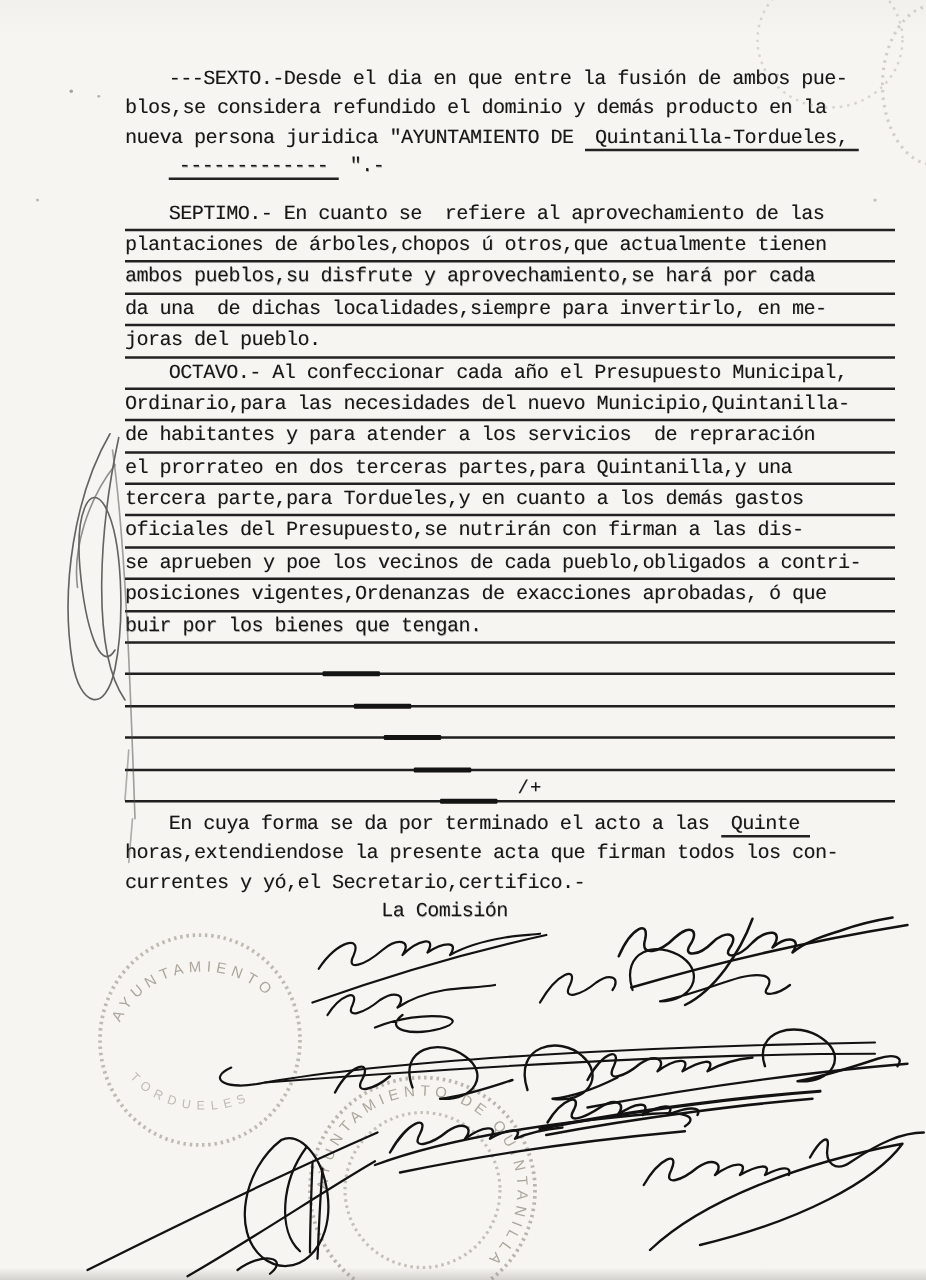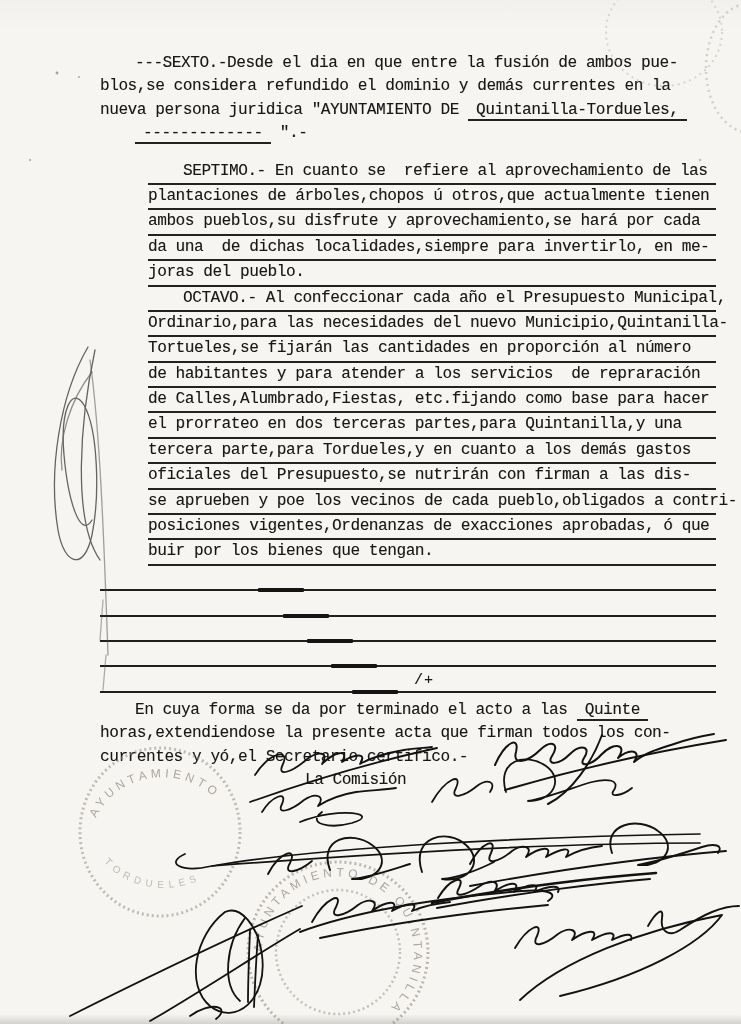--- a/index.html
+++ b/index.html
@@ -17,21 +17,21 @@
   }
   #doc-body{
     position:absolute;left:100px;top:52px;width:616px;
     color:#171717;font-size:16px;font-weight:400;
     text-shadow:0.35px 0.35px 0 rgba(20,20,20,0.35);
   }
   .line{
     position:relative;height:23.4px;line-height:23.4px;
     white-space:pre;letter-spacing:-0.4px;
   }
-  .line.u{border-bottom:2px solid #222;margin-left:48px;}
+  .line.u{border-bottom:2px solid #222;}
   .seg-u{border-bottom:2px solid #222;padding:0 8px;}
   .line.rule{border-bottom:2px solid #1f1f1f;}
   .dash{
     position:absolute;bottom:-3px;width:46px;height:4px;background:#141414;
     border-radius:1px;
   }
   .rule-suffix{
     position:absolute;bottom:-2px;font-size:15px;letter-spacing:1px;color:#1a1a1a;
   }
   svg.overlay{position:absolute;inset:0;pointer-events:none;}
@@ -40,33 +40,31 @@
     fill:#948b7e;opacity:0.75;
   }
 </style>
 </head>
 <body>
 
 <div id="paper">
 
   <div id="doc-body">
       <div class="line" style="padding-left: 35px;"><span>---SEXTO.-Desde el dia en que entre la fusión de ambos pue-</span></div>
-      <div class="line"><span>blos,se considera refundido el dominio y demás currentes en la</span></div>
+      <div class="line"><span>blos,se considera refundido el dominio y demás producto en la</span></div>
       <div class="line"><span>nueva persona juridica "AYUNTAMIENTO DE </span><span class="seg-u">Quintanilla-Tordueles,</span></div>
       <div class="line" style="padding-left: 35px;"><span class="seg-u">-------------</span><span> ".-</span></div>
       <div class="line u" style="margin-top: 14px; padding-left: 35px;"><span>SEPTIMO.- En cuanto se  refiere al aprovechamiento de las</span></div>
       <div class="line u"><span>plantaciones de árboles,chopos ú otros,que actualmente tienen</span></div>
       <div class="line u"><span>ambos pueblos,su disfrute y aprovechamiento,se hará por cada</span></div>
       <div class="line u"><span>da una  de dichas localidades,siempre para invertirlo, en me-</span></div>
       <div class="line u"><span>joras del pueblo.</span></div>
       <div class="line u" style="padding-left: 35px;"><span>OCTAVO.- Al confeccionar cada año el Presupuesto Municipal,</span></div>
       <div class="line u"><span>Ordinario,para las necesidades del nuevo Municipio,Quintanilla-</span></div>
-      <div class="line u"><span>Tortueles,se fijarán las cantidades en proporción al número</span></div>
       <div class="line u"><span>de habitantes y para atender a los servicios  de repraración</span></div>
-      <div class="line u"><span>de Calles,Alumbrado,Fiestas, etc.fijando como base para hacer</span></div>
       <div class="line u"><span>el prorrateo en dos terceras partes,para Quintanilla,y una</span></div>
       <div class="line u"><span>tercera parte,para Tordueles,y en cuanto a los demás gastos</span></div>
       <div class="line u"><span>oficiales del Presupuesto,se nutrirán con firman a las dis-</span></div>
       <div class="line u"><span>se aprueben y poe los vecinos de cada pueblo,obligados a contri-</span></div>
       <div class="line u"><span>posiciones vigentes,Ordenanzas de exacciones aprobadas, ó que</span></div>
       <div class="line u"><span>buir por los bienes que tengan.</span></div>
       <div class="line rule"><span class="dash" style="left: 158px;"></span></div>
       <div class="line rule"><span class="dash" style="left: 183px;"></span></div>
       <div class="line rule"><span class="dash" style="left: 207px;"></span></div>
       <div class="line rule"><span class="dash" style="left: 231px;"></span></div>

